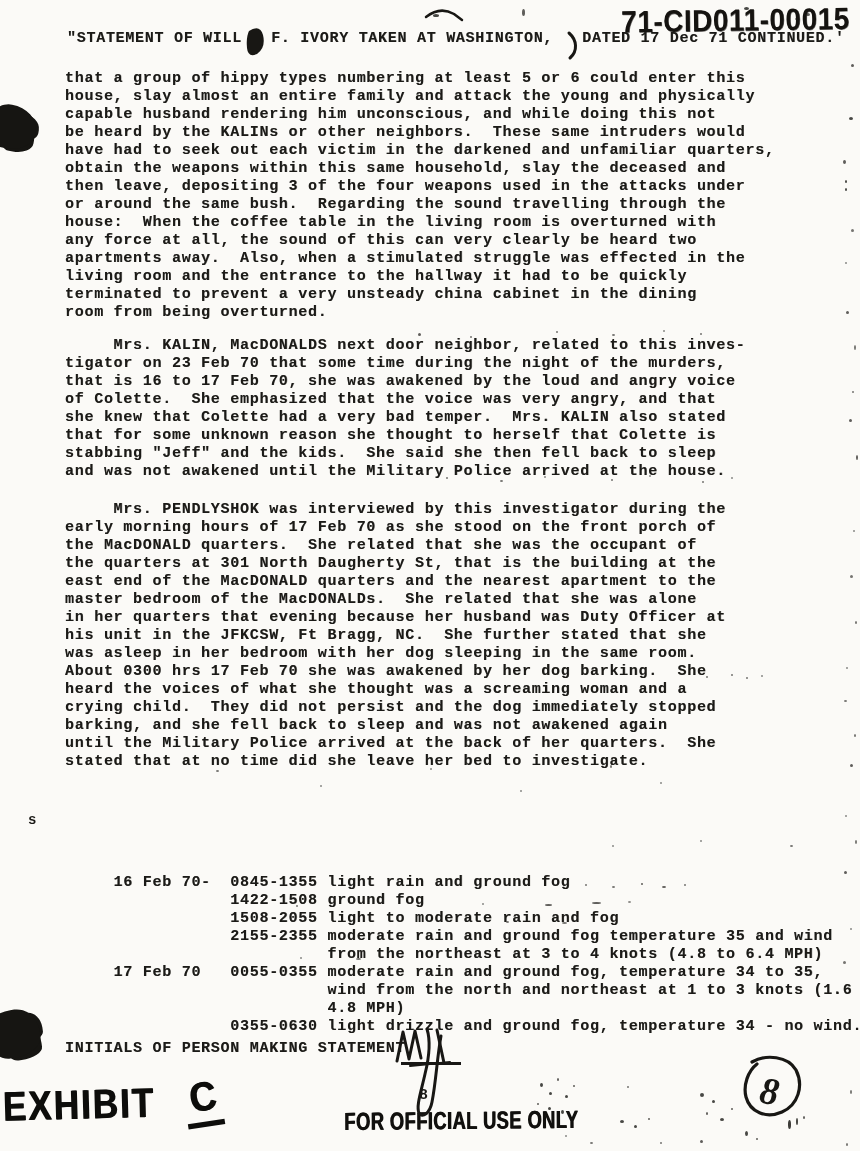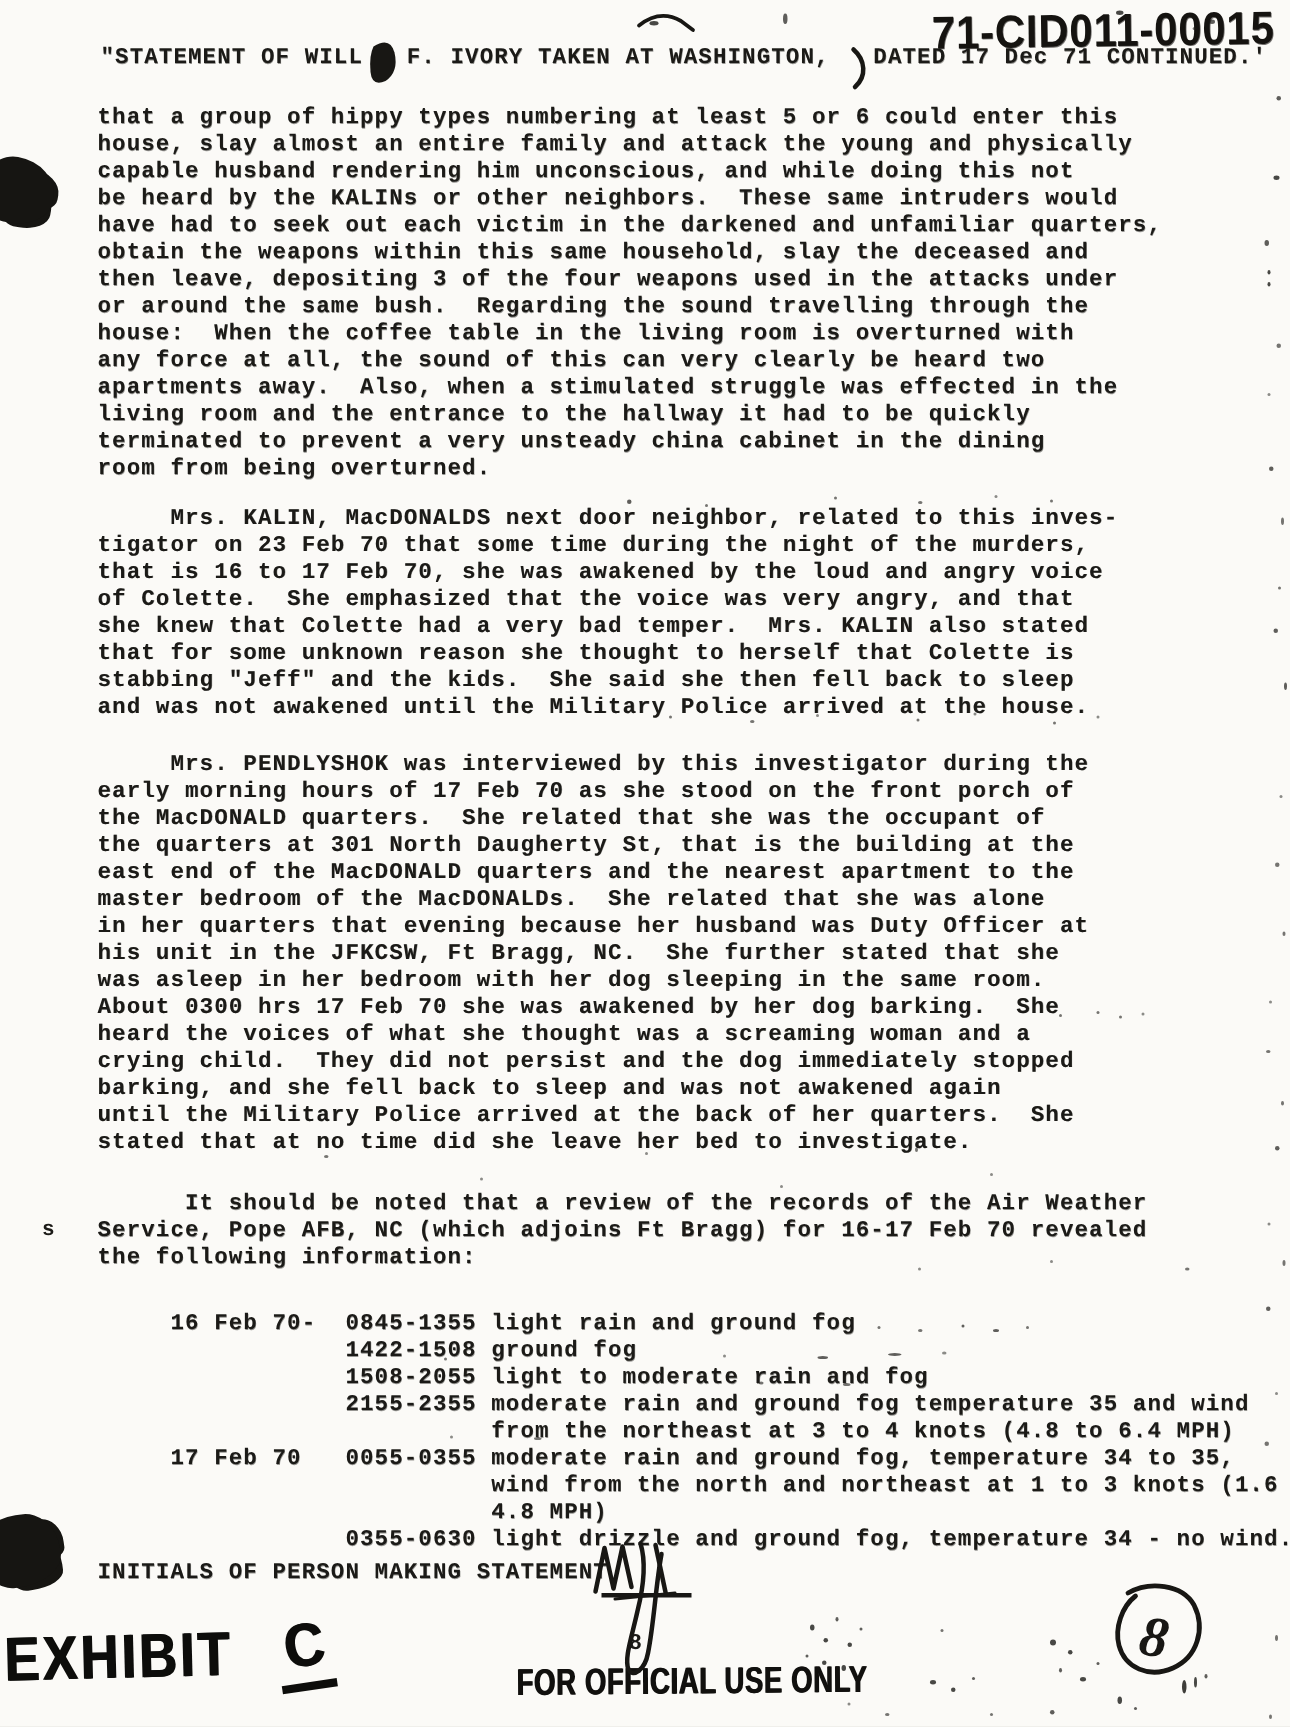--- a/index.html
+++ b/index.html
@@ -126,23 +126,20 @@
 master bedroom of the MacDONALDs.  She related that she was alone
 in her quarters that evening because her husband was Duty Officer at
 his unit in the JFKCSW, Ft Bragg, NC.  She further stated that she
 was asleep in her bedroom with her dog sleeping in the same room.
 About 0300 hrs 17 Feb 70 she was awakened by her dog barking.  She
 heard the voices of what she thought was a screaming woman and a
 crying child.  They did not persist and the dog immediately stopped
 barking, and she fell back to sleep and was not awakened again
 until the Military Police arrived at the back of her quarters.  She
 stated that at no time did she leave her bed to investigate.</pre>
-  <pre class="tw p4">      It should be noted that a review of the records of the Air Weather
-Service, Pope AFB, NC (which adjoins Ft Bragg) for 16-17 Feb 70 revealed
-the following information:</pre>
 
   <pre class="tw weather">     16 Feb 70-  0845-1355 light rain and ground fog
                  1422-1508 ground fog
                  1508-2055 light to moderate rain and fog
                  2155-2355 moderate rain and ground fog temperature 35 and wind
                            from the northeast at 3 to 4 knots (4.8 to 6.4 MPH)
      17 Feb 70   0055-0355 moderate rain and ground fog, temperature 34 to 35,
                            wind from the north and northeast at 1 to 3 knots (1.6 to
                            4.8 MPH)
                  0355-0630 light drizzle and ground fog, temperature 34 - no wind.</pre>

